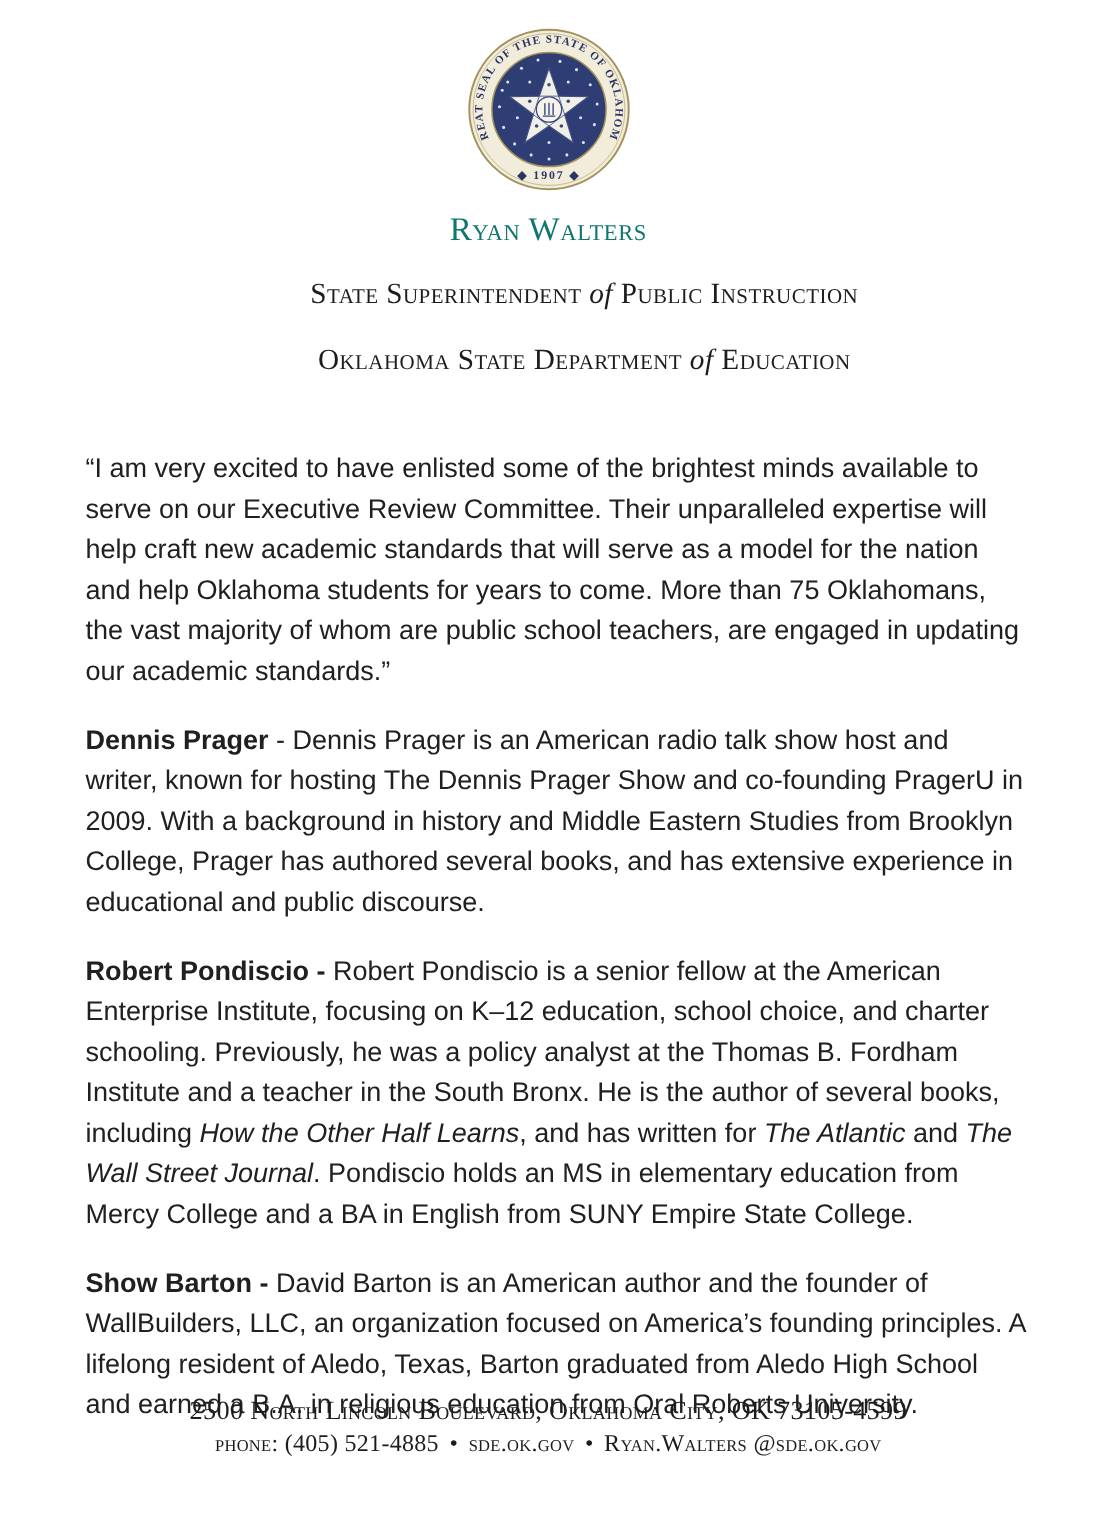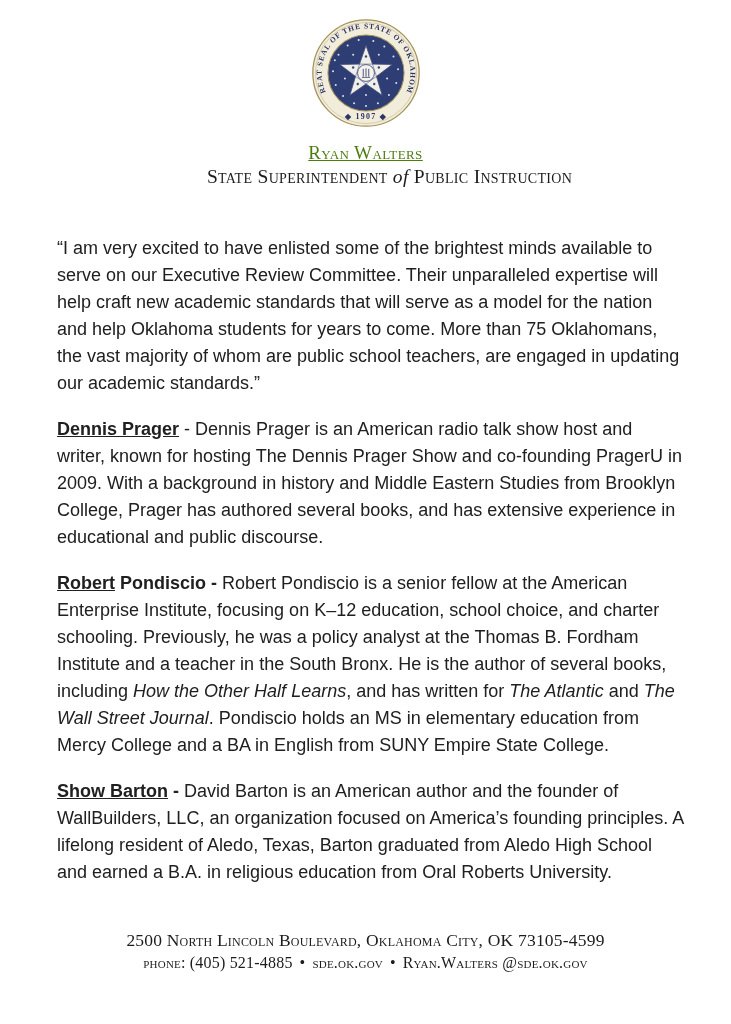--- a/index.html
+++ b/index.html
@@ -16,48 +16,47 @@
   
   .letterhead { text-align: center; padding-top: 18px; }
   .seal-wrap { line-height: 0; }
   .ringtext  { font-family: "Liberation Serif", serif; font-size: 8.1px; font-weight: bold; letter-spacing: 1px; }
   .yeartext  { font-family: "Liberation Serif", serif; font-size: 8.6px; font-weight: bold; letter-spacing: 1.4px; }
 
   .hname {
     margin-top: 13px;
     font-family: "Liberation Serif", serif;
     font-variant: small-caps;
-    font-size: 19px;
+    font-size: 22px;
     line-height: 24px;
     letter-spacing: 0.4px;
-    color: #4d7c0f;
-    text-decoration: underline;
+    color: #0f766e;
   }
   .hline {
-    margin-top: 0;
+    margin-top: 20px;
     font-family: "Liberation Serif", serif;
     font-variant: small-caps;
     font-size: 19.5px;
     line-height: 24px;
     letter-spacing: 0.3px;
     color: #1c1c1c;
     padding-left: 48px;
   }
   .of { font-variant: normal; font-style: italic; }
 
   
   .body-block {
     margin: 46px 46px 0 57px;
     font-size: 18px;
     line-height: 27px;
     text-align: left;
   }
   .para { margin: 0 0 19px 0; }
   .heading { font-weight: bold; }
-  .name-u  { font-weight: bold; text-decoration: underline; }
+  .name-u  { font-weight: bold; }
   .bold    { font-weight: bold; text-align: right; }
   .it      { font-style: italic; }
 
   
   .footer {
     position: absolute;
     left: 0; right: 0;
     top: 930px;
     text-align: center;
     font-family: "Liberation Serif", serif;
@@ -116,20 +115,21 @@
           <circle cx="51" cy="72" r="1.3"></circle>
             <circle cx="46" cy="54" r="1.3"></circle>
         </g>
         <circle cx="60" cy="60" r="9.2" fill="#f6f4ea" stroke="#39477f" stroke-width="0.9"></circle>
         <path d="M57,55.5 L57,64 M60,55 L60,64 M63,55.5 L63,64" stroke="#39477f" stroke-width="1" fill="none"></path>
         <path d="M55.5,64.8 L64.5,64.8" stroke="#39477f" stroke-width="0.9" fill="none"></path>
       </svg>
     </div>
     <div class="hname">Ryan Walters</div>
     <div class="hline"><span>State Superintendent</span> <span class="of">of</span> <span>Public Instruction</span></div>
+    <div class="hline"><span>Oklahoma State Department</span> <span class="of">of</span> <span>Education</span></div>
   </div>
 
   <div class="body-block">
     <p class="para">“I am very excited to have enlisted some of the brightest minds available to serve on our Executive Review Committee. Their unparalleled expertise will help craft new academic standards that will serve as a model for the nation and help Oklahoma students for years to come. More than 75 Oklahomans, the vast majority of whom are public school teachers, are engaged in updating our academic standards.”</p>
 
 
     <p class="para"><span class="name-u">Dennis Prager</span><span> - </span><span>Dennis Prager is an American radio talk show host and writer, known for hosting The Dennis Prager Show and co-founding PragerU in 2009. With a background in history and Middle Eastern Studies from Brooklyn College, Prager has authored several books, and has extensive experience in educational and public discourse.</span></p>
 
     <p class="para"><span class="name-u">Robert</span><span class="bold"> Pondiscio - </span><span>Robert Pondiscio is a senior fellow at the American Enterprise Institute, focusing on K–12 education, school choice, and charter schooling. Previously, he was a policy analyst at the Thomas B. Fordham Institute and a teacher in the South Bronx. He is the author of several books, including </span><span class="it">How the Other Half Learns</span><span>, and has written for </span><span class="it">The Atlantic</span><span> and </span><span class="it">The Wall Street Journal</span><span>. Pondiscio holds an MS in elementary education from Mercy College and a BA in English from SUNY Empire State College.</span></p>
 

